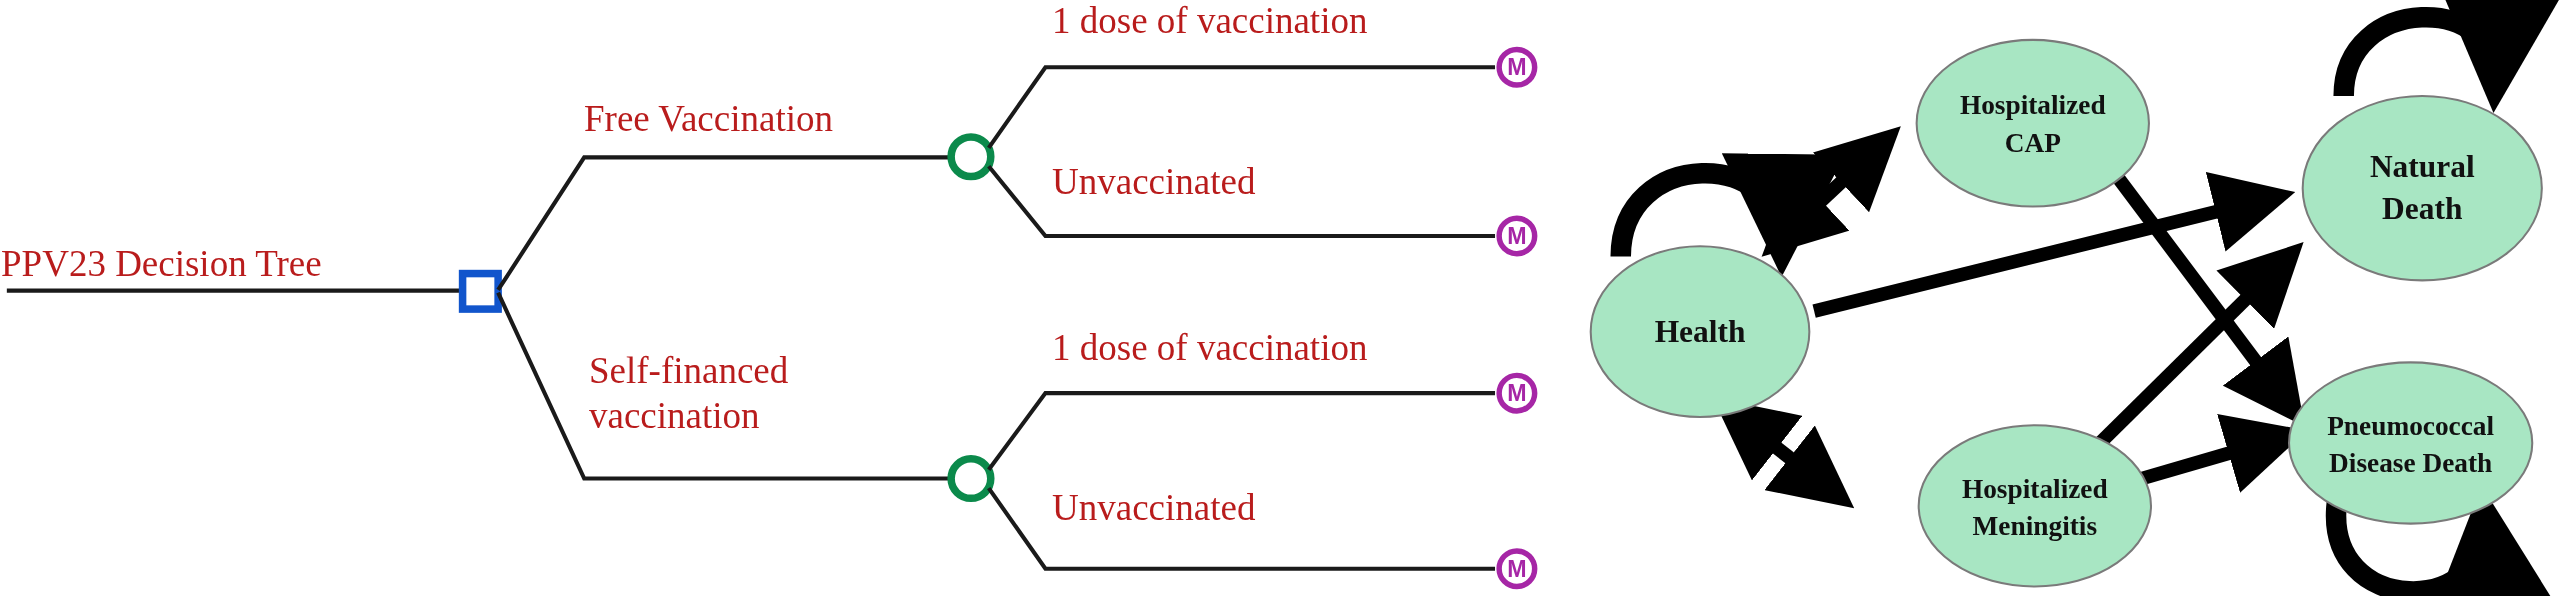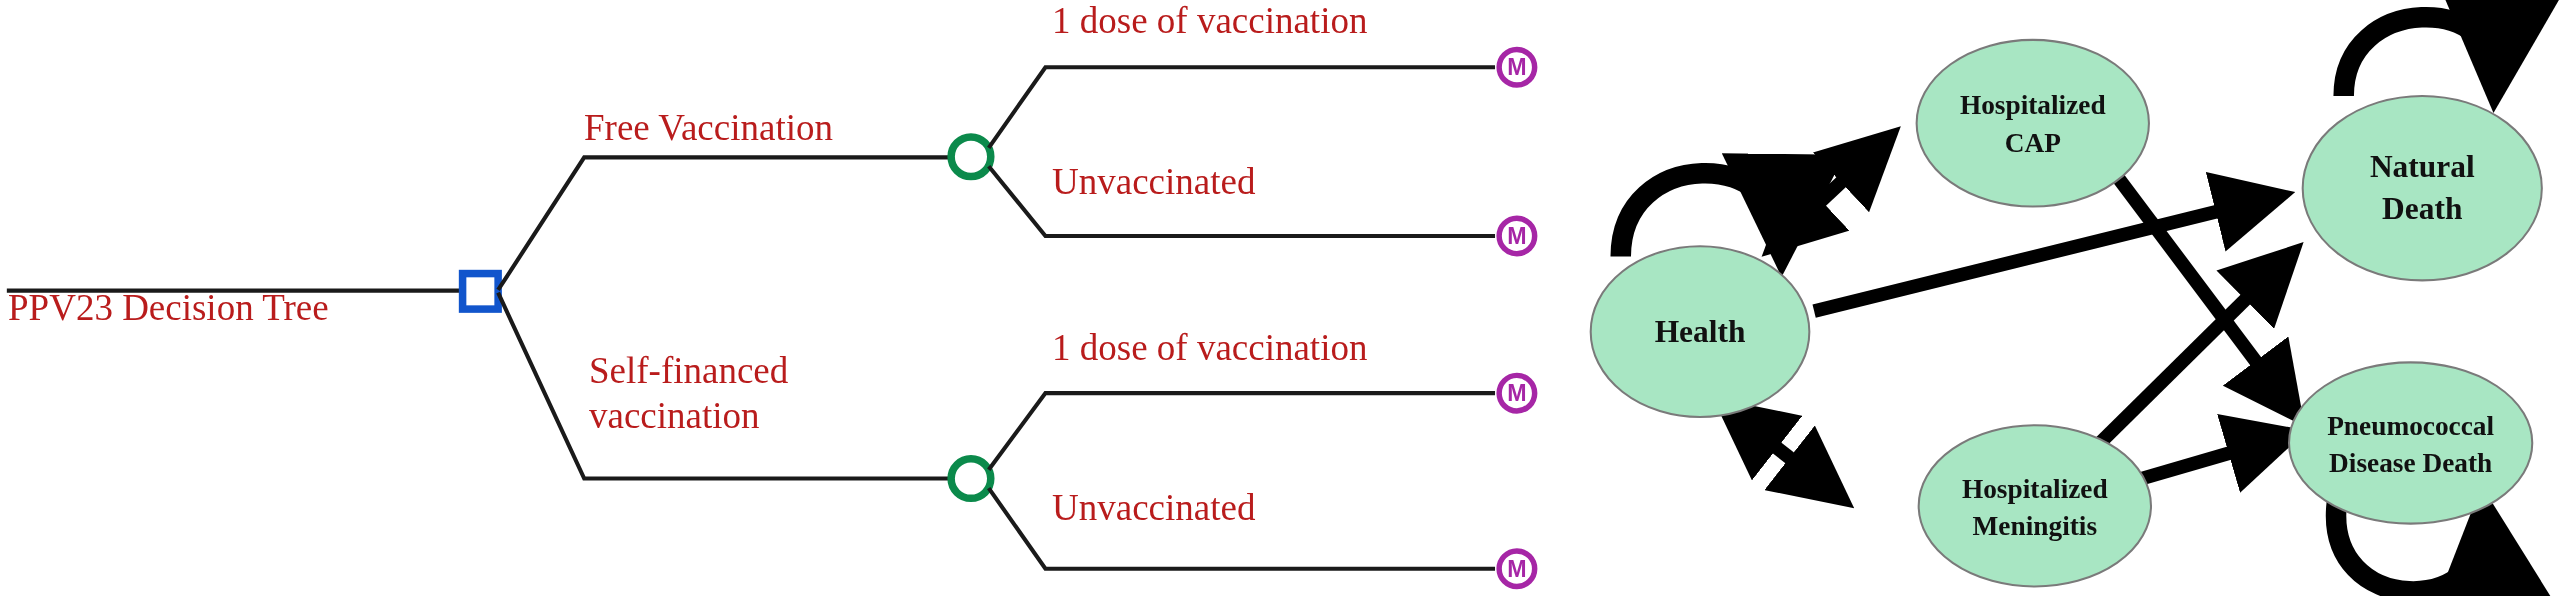--- a/index.html
+++ b/index.html
@@ -96,23 +96,23 @@
     <g>
       <circle cx="2220" cy="575" r="26" fill="#FFFFFF" stroke="#A626A6" stroke-width="8"></circle>
       <text class="m-letter" x="2220" y="587">M</text>
     </g>
     <g>
       <circle cx="2220" cy="832" r="26" fill="#FFFFFF" stroke="#A626A6" stroke-width="8"></circle>
       <text class="m-letter" x="2220" y="844">M</text>
     </g>
   </svg>
 
-  <div class="lbl tree-root-label" style="left:8px; top:243px;margin-top:44px;">PPV23 Decision Tree</div>
+  <div class="lbl tree-root-label" style="left:1px; top:243px;">PPV23 Decision Tree</div>
 
-  <div class="lbl tree-label" style="left:584px; top:107px;text-align:center;">Free Vaccination</div>
+  <div class="lbl tree-label" style="left:584px; top:98px;text-align:center;">Free Vaccination</div>
 
   <div class="lbl tree-label" style="left:589px; top:350px;">Self-financed</div>
   <div class="lbl tree-label" style="left:589px; top:395px;">vaccination</div>
 
   <div class="lbl tree-label" style="left:1052px; top:0px;">1 dose of vaccination</div>
   <div class="lbl tree-label" style="left:1052px; top:161px;">Unvaccinated</div>
 
   <div class="lbl tree-label" style="left:1052px; top:327px;">1 dose of vaccination</div>
   <div class="lbl tree-label" style="left:1052px; top:487px;">Unvaccinated</div>
 

